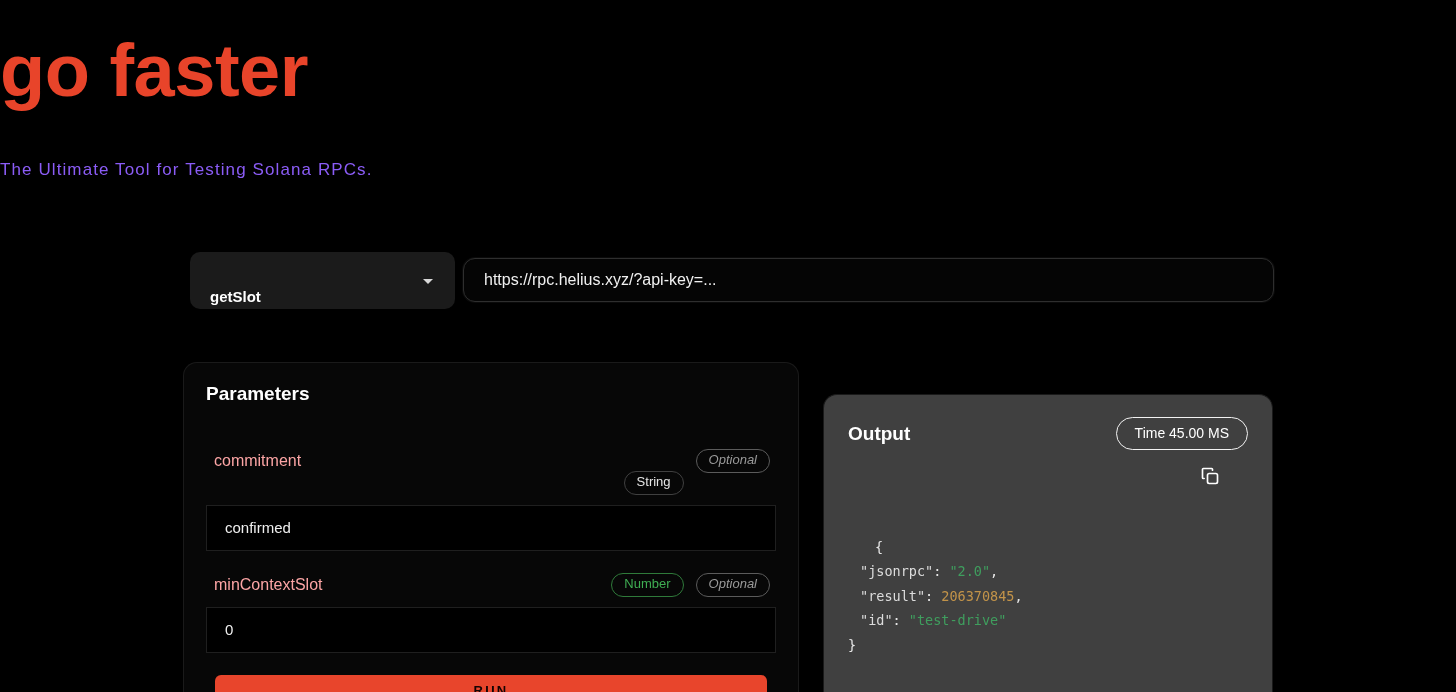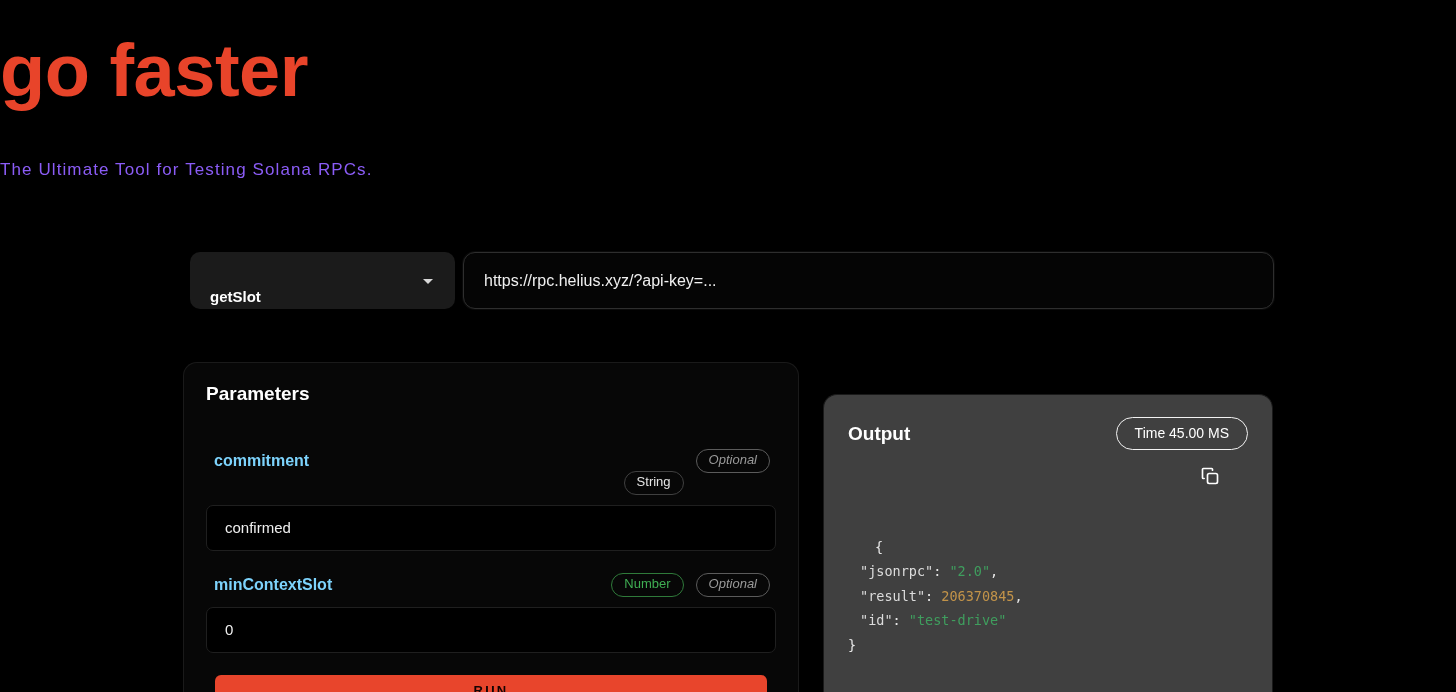--- a/index.html
+++ b/index.html
@@ -82,29 +82,30 @@
     height: 0;
     border-left: 5px solid transparent;
     border-right: 5px solid transparent;
     border-top: 5px solid #d8d8d8;
     margin-top: 2px;
   }
 
   .url-input {
     margin-left: 8px;
     flex: 1;
-    height: 57px;
+    height: 44px;
     background: #050505;
     border: 1px solid #2e2e2e;
     border-radius: 12px;
     display: flex;
     align-items: center;
     padding: 0 20px;
     box-shadow: 0 0 0 1px rgba(255,255,255,0.04);
     cursor: text;
+    margin-top: 6px;
   }
 
   .url-input-text {
     font-size: 16px;
     color: #f0f0f0;
     white-space: nowrap;
     overflow: hidden;
   }
 
   
@@ -150,22 +151,22 @@
 
   .param-head {
     display: flex;
     align-items: center;
     justify-content: space-between;
     padding: 0 6px 0 8px;
   }
 
   .param-name {
     font-size: 16px;
-    font-weight: 700;
-    color: #7dd3fc;
+    font-weight: 400;
+    color: #fca5a5;
   }
 
   .param-badges {
     display: flex;
     align-items: center;
     gap: 12px;
   }
 
   .badge {
     border-radius: 999px;
@@ -190,21 +191,21 @@
     border: 1px solid #5b5b5b;
     color: #9a9a9a;
     font-style: italic;
   }
 
   .param-input {
     margin-top: 10px;
     height: 46px;
     background: #000000;
     border: 1px solid #1f1f1f;
-    border-radius: 7px;
+    border-radius: 0;
     display: flex;
     align-items: center;
     padding: 0 18px;
     cursor: text;
   }
 
   .param-input-text {
     font-size: 15px;
     color: #efefef;
   }

